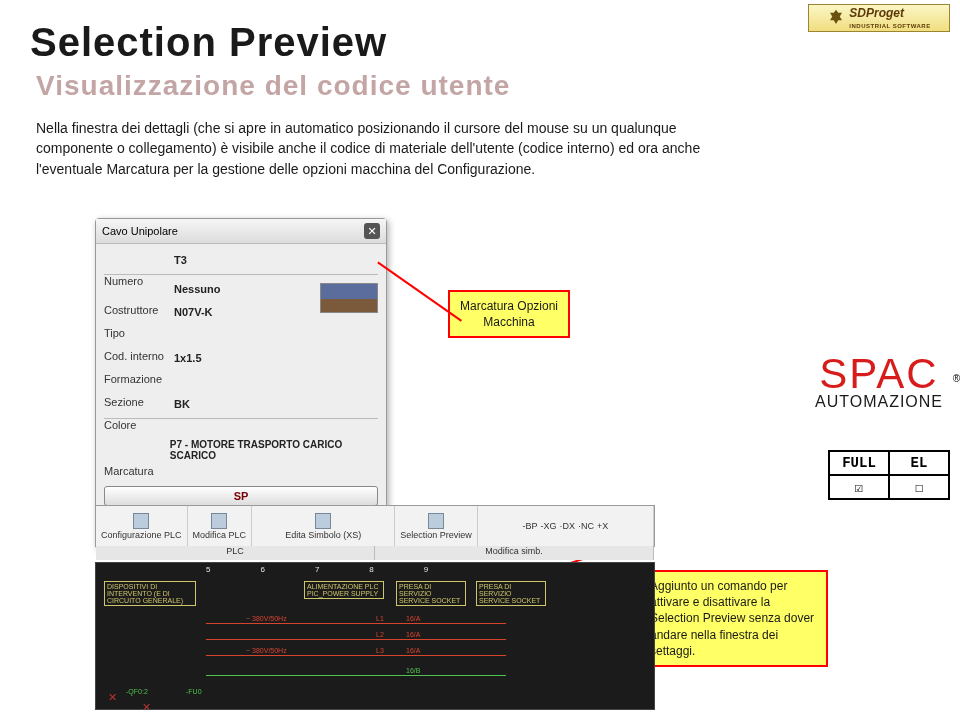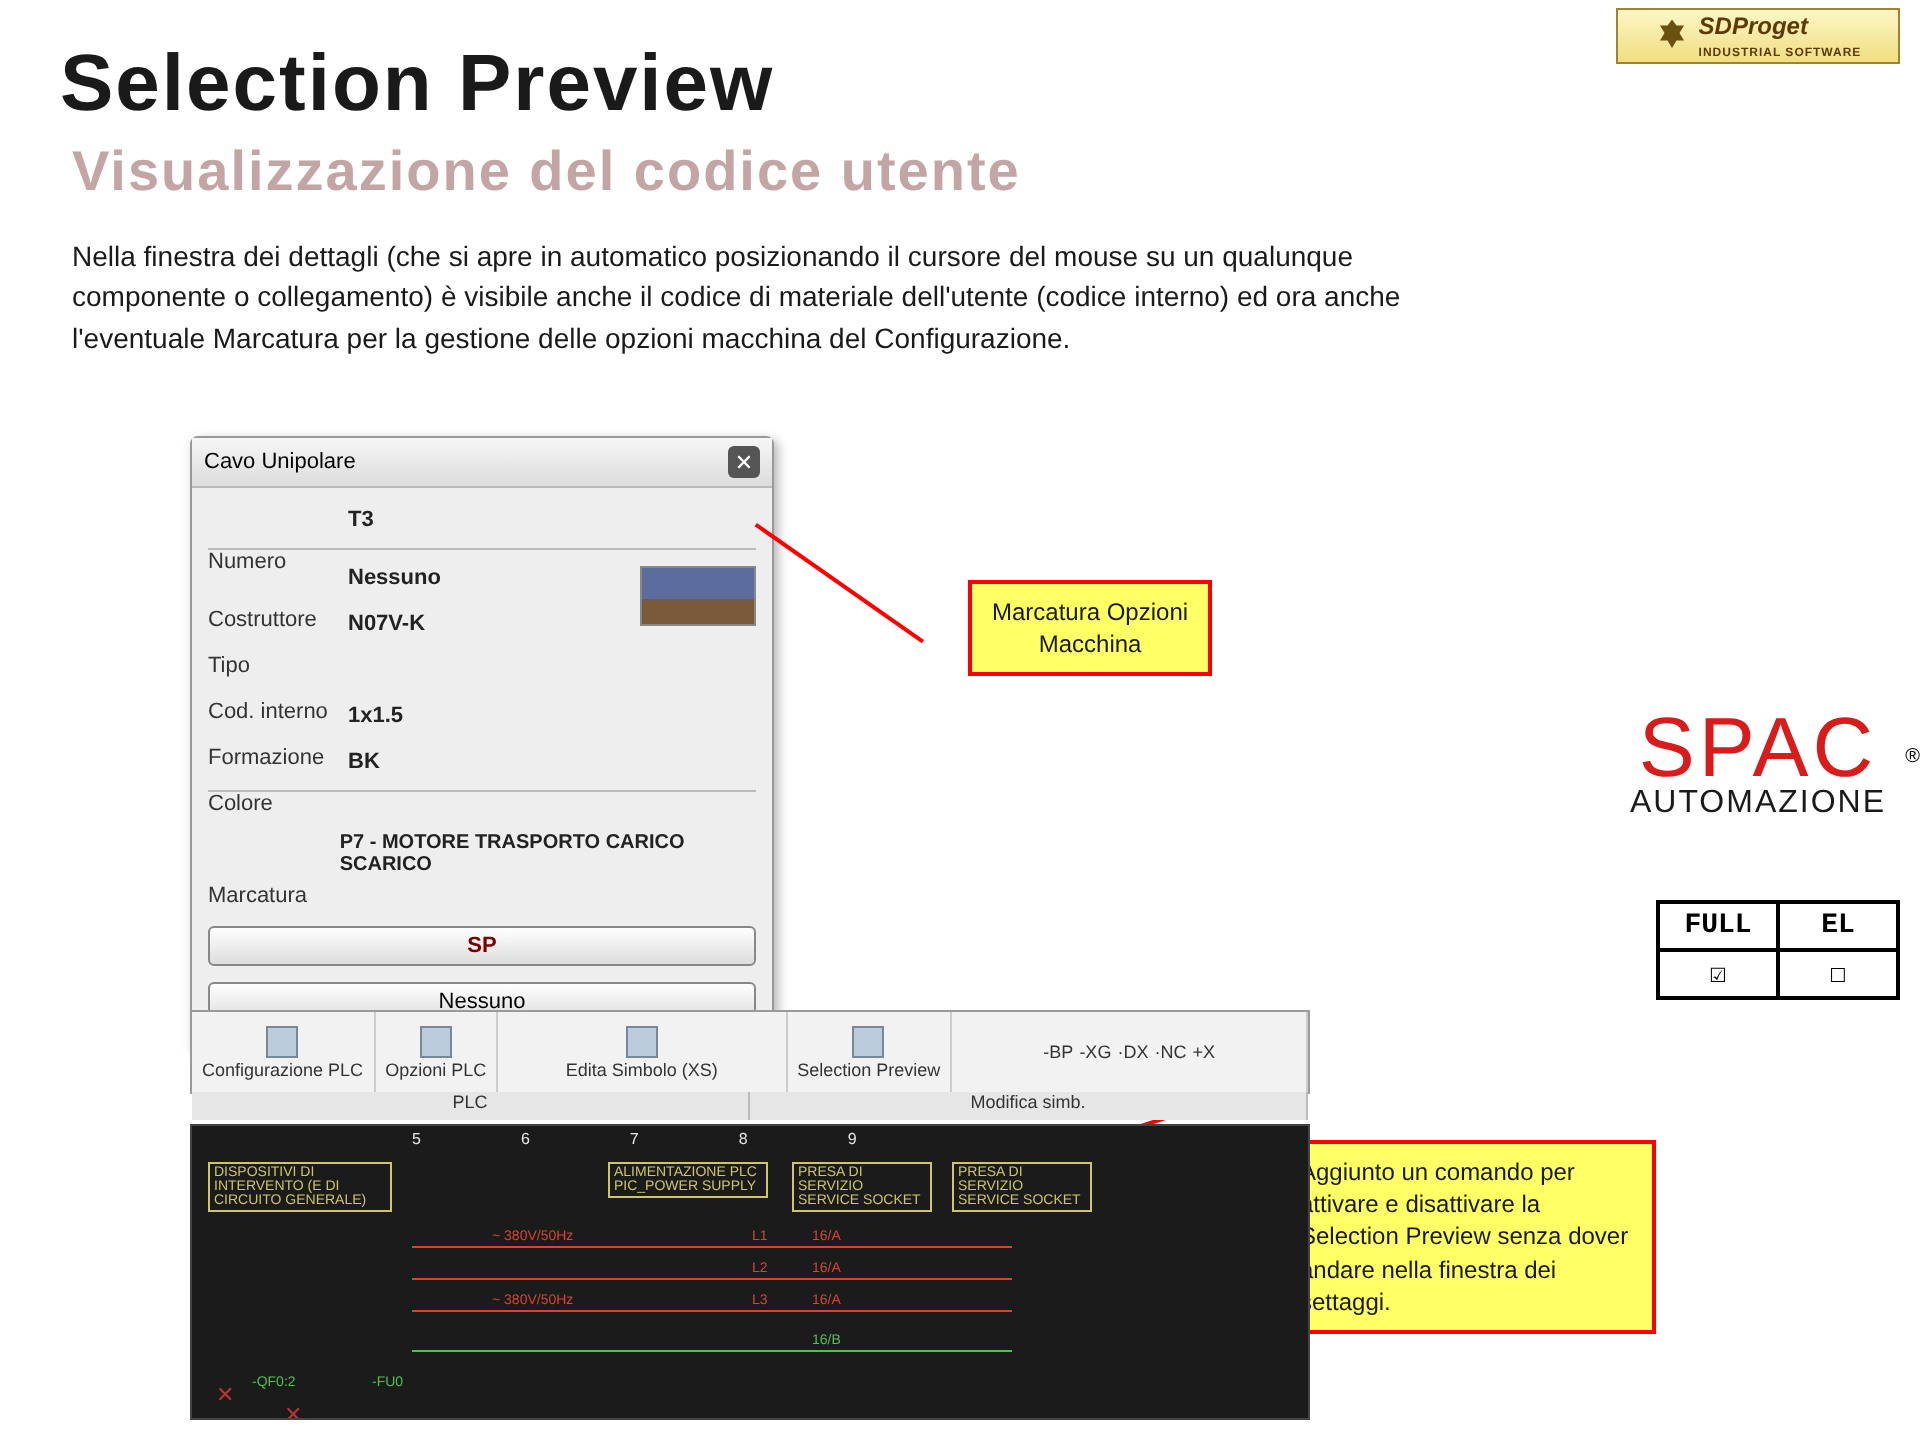--- a/index.html
+++ b/index.html
@@ -150,21 +150,21 @@
   
   .callout {
     position:absolute;
     background:#ffff66;
     border:2px solid #ff0000;
     padding:6px 10px;
     font-size:12px;
     line-height:1.35;
     color:#1a1a1a;
   }
-  .callout1 { left:484px; top:290px; text-align:center; }
+  .callout1 { left:448px; top:290px; text-align:center; }
   .callout2 { left:638px; top:570px; width:190px; }
 
   
   .line {
     position:absolute; background:transparent;
   }
   .line1 {
     left:360px; top:320px; width:102px; height:110px;
     border-top:2px solid #ff0000;
     transform: rotate(35deg);
@@ -285,20 +285,24 @@
       </div>
       <div class="dlg-row">
         <span class="dlg-label">Cod. interno</span>
         <span class="dlg-val"></span>
       </div>
       <div class="dlg-row">
         <span class="dlg-label">Formazione</span>
         <span class="dlg-val">1x1.5</span>
       </div>
       <div class="dlg-row">
+        <span class="dlg-label">Sezione</span>
+        <span class="dlg-val"></span>
+      </div>
+      <div class="dlg-row">
         <span class="dlg-label">Colore</span>
         <span class="dlg-val">BK</span>
       </div>
     </div>
     <div class="dlg-hr"></div>
     <div class="dlg-row" style="height:auto;">
       <span class="dlg-label">Marcatura</span>
       <span class="dlg-val" style="font-size:10px;">P7 - MOTORE TRASPORTO CARICO SCARICO</span>
     </div>
     <div class="dlg-buttons">
@@ -319,21 +323,21 @@
 </div>
 <div class="line line2"></div>
 
 <div class="toolbar">
   <div class="item">
     <span class="ico"></span>
     <span>Configurazione PLC</span>
   </div>
   <div class="item">
     <span class="ico"></span>
-    <span>Opzioni PLC</span>
+    <span>Modifica PLC</span>
   </div>
   <div class="item" style="flex:1.2;">
     <span class="ico"></span>
     <span>Edita Simbolo (XS)</span>
   </div>
   <div class="item">
     <span class="ico"></span>
     <span>Selection Preview</span>
   </div>
   <div class="item" style="flex:1.5;gap:3px;flex-direction:row;">

